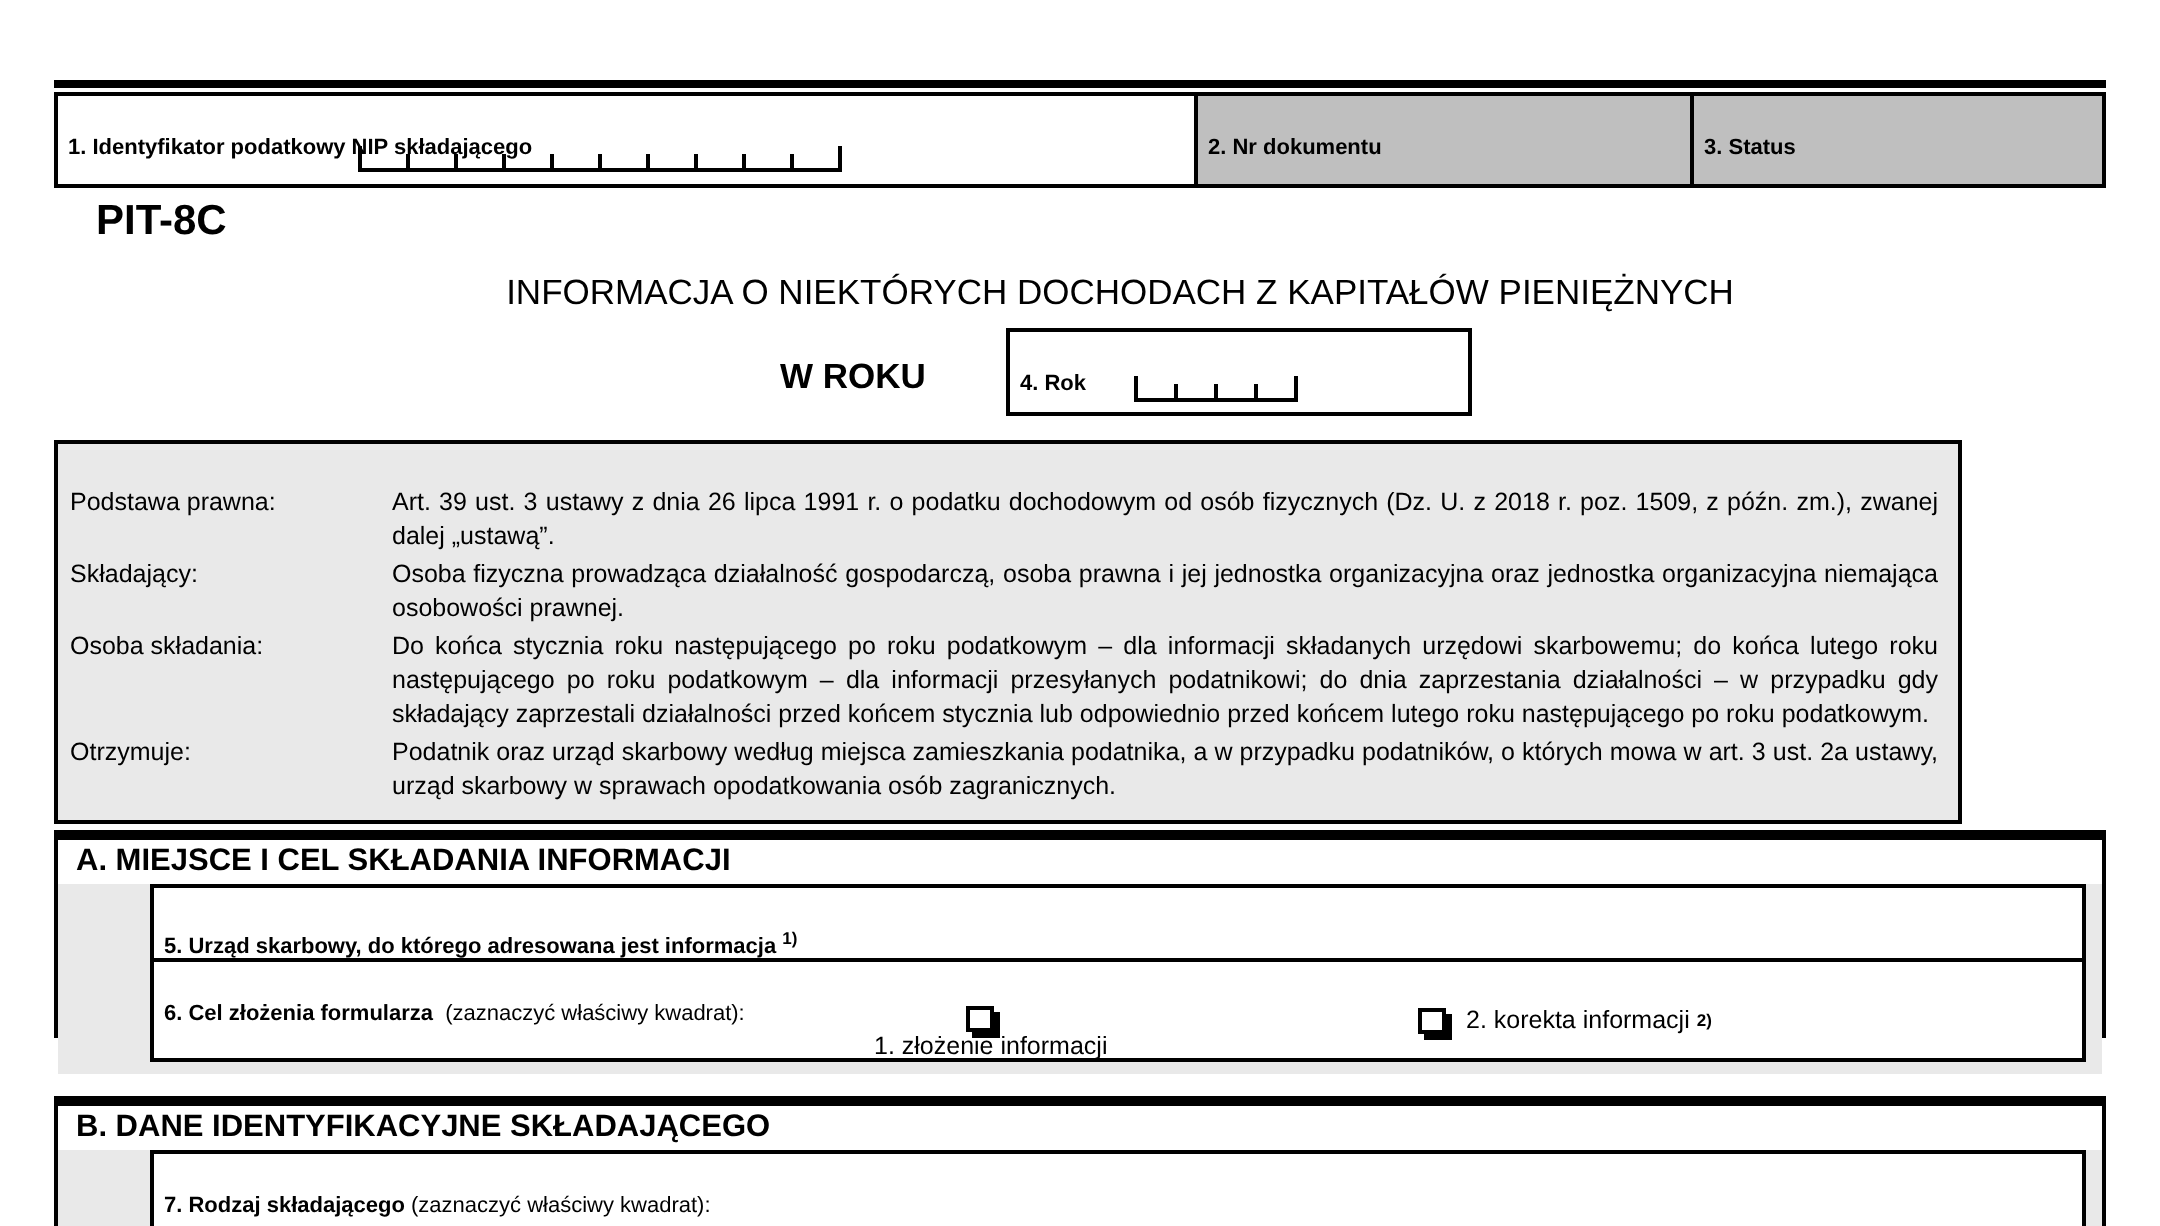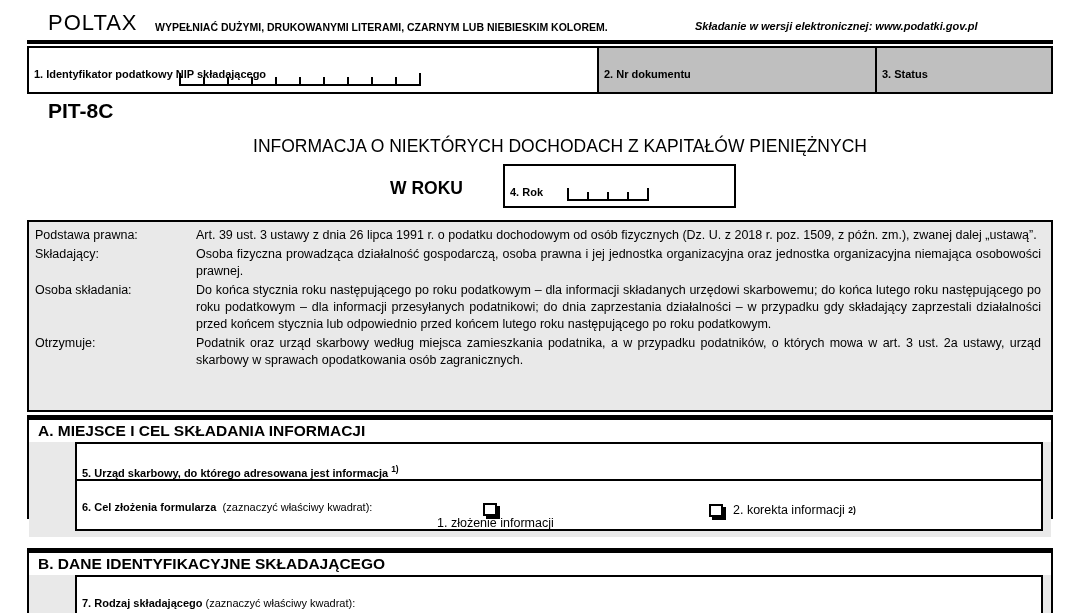--- a/index.html
+++ b/index.html
@@ -11,21 +11,21 @@
   .topbar { position:absolute; left:27px; top:6px; width:1026px; height:34px; }
   .brand { position:absolute; left:21px; top:4px; font-size:22px; letter-spacing:1px; }
   .instr { position:absolute; left:128px; top:15px; font-size:10.5px; font-weight:bold; }
   .efile { position:absolute; left:668px; top:14px; font-size:11px; font-weight:bold; font-style:italic; }
   .ruler { position:absolute; left:27px; top:40px; width:1026px; height:4px; background:#000; }
 
   
   .idrow { position:absolute; left:27px; top:46px; width:1026px; height:48px; border:2px solid #000; display:flex; background:#fff; }
   .cell { position:relative; height:100%; }
   .cell1 { width:568px; }
-  .cell2 { width:278px; border-left:2px solid #000; }
+  .cell2 { width:248px; border-left:2px solid #000; }
   .cell3 { flex:1; border-left:2px solid #000; }
   .gray { background:#bfbfbf; }
   .flabel { font-size:11px; font-weight:bold; padding:20px 5px; white-space:nowrap; }
   .hint { font-weight:normal; }
 
   
   .comb { display:flex; align-items:flex-end; border-bottom:2px solid #000; height:12px; }
   .comb span { flex:1; height:7px; border-left:2px solid #000; }
   .comb span:first-child { height:11px; }
   .comb::after { content:""; width:0; height:11px; border-left:2px solid #000; }
@@ -33,21 +33,21 @@
 
   
   .formcode { position:absolute; left:48px; top:99px; font-size:21px; font-weight:bold; }
   .maintitle { position:absolute; left:27px; top:136px; width:1026px; text-align:center; padding-left:40px; font-size:17.5px; font-weight:normal; }
   .yearrow { position:absolute; left:27px; top:163px; width:1026px; height:46px; }
   .wroku { position:absolute; left:363px; top:15px; font-size:17.5px; font-weight:bold; }
   .yearbox { position:absolute; left:476px; top:1px; width:233px; height:44px; border:2px solid #000; background:#fff; }
   .yearcomb { position:absolute; left:62px; bottom:5px; width:82px; }
 
   
-  .legal { position:absolute; left:27px; top:220px; width:1026px; height:192px; border:2px solid #000; background:#e9e9e9; padding:5px 10px 4px 6px; }
+  .legal { position:absolute; left:27px; top:220px; width:954px; height:192px; border:2px solid #000; background:#e9e9e9; padding:21px 10px 4px 6px; }
   .lrow { display:flex; margin-bottom:2px; }
   .llabel { width:161px; flex:none; font-size:12.5px; line-height:17px; }
   .ltext { flex:1; font-size:12.5px; line-height:17px; text-align:justify; }
 
   
   .section { position:absolute; left:27px; width:1026px; border:2px solid #000; border-top:5px solid #000; background:#fff; }
   .secA { top:415px; height:104px; }
   .secB { top:548px; height:80px; }
   .sec-title { font-size:15.5px; font-weight:bold; padding:2px 0 2px 9px; background:#fff; }
   .sec-body { background:#e9e9e9; padding:0 8px 6px 46px; }
@@ -64,25 +64,20 @@
   .legend { position:relative; background:#e9e9e9; font-size:12.5px; height:24px; line-height:22px; white-space:nowrap; }
   .legend .lg1 { margin-left:113px; }
   .legend .lg2 { margin-left:96px; }
   .secB .sec-body { padding-bottom:0; }
 </style>
 </head>
 <body>
 
 <div class="page">
 
-  <div class="topbar">
-    <span class="brand">POLTAX</span>
-    <span class="instr">WYPEŁNIAĆ DUŻYMI, DRUKOWANYMI LITERAMI, CZARNYM LUB NIEBIESKIM KOLOREM.</span>
-    <span class="efile">Składanie w wersji elektronicznej: www.podatki.gov.pl</span>
-  </div>
   <div class="ruler"></div>
 
   <div class="idrow">
     <div class="cell cell1">
       <div class="flabel">1. Identyfikator podatkowy NIP składającego</div>
       <div class="comb nipcomb">
           <span></span>
           <span></span>
           <span></span>
           <span></span>

